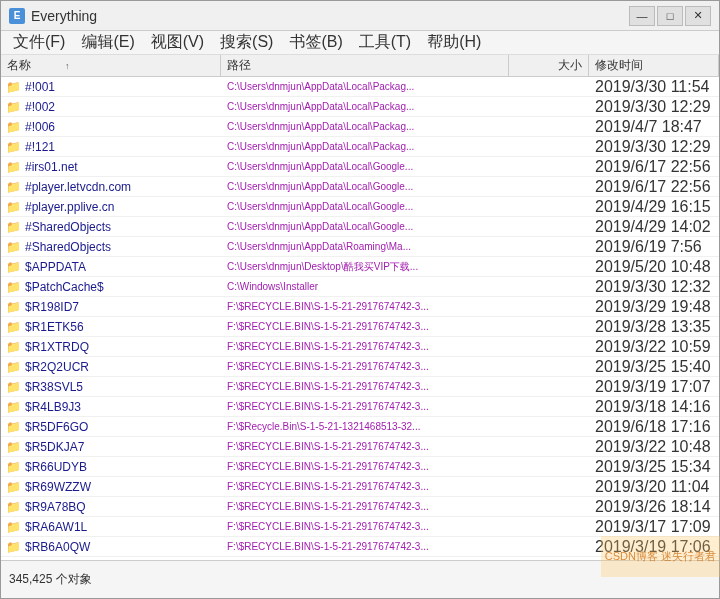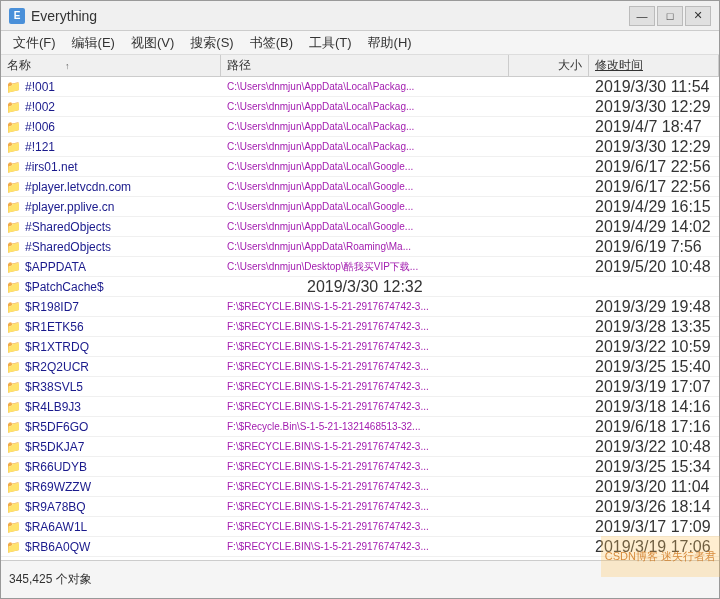--- a/index.html
+++ b/index.html
@@ -70,21 +70,21 @@
       background: #f5f5f5;
       height: 24px;
       display: flex;
       align-items: center;
       padding: 0 4px;
       border-bottom: 1px solid #ddd;
     }
     .menu-item {
       padding: 2px 8px;
       cursor: pointer;
-      font-size: 13px;
+      font-size: 16px;
       color: #333;
       height: 100%;
       display: flex;
       align-items: center;
     }
     .file-list-container {
       flex: 1;
       overflow: hidden;
       display: flex;
       flex-direction: column;
@@ -105,21 +105,21 @@
       padding: 0 6px;
       font-size: 12px;
       color: #333;
       border-right: 1px solid #ccc;
       cursor: pointer;
       white-space: nowrap;
     }
     .col-name { width: 220px; gap: 30px; }
     .col-path { flex: 1; }
     .col-size { width: 80px; text-align: right; justify-content: flex-end; }
-    .col-modified { width: 130px; text-decoration: underline; }
+    .col-modified { width: 130px; }
     .sort-arrow {
       margin-left: 4px;
       font-size: 9px;
       color: #666;
     }
     .list-body {
       flex: 1;
       overflow-y: scroll;
       overflow-x: hidden;
     }
@@ -344,20 +344,21 @@
     </div>
     <div class="row-path">C:\Users\dnmjun\Desktop\酷我买VIP下载...</div>
     <div class="row-size"></div>
     <div class="row-modified">2019/5/20 10:48</div>
   </div>
         <div class="list-row">
     <div class="row-name">
       <span class="row-icon folder-icon">📁</span>
       <span>$PatchCache$</span>
     </div>
+    <div class="row-path">C:\Windows\Installer</div>
     <div class="row-size"></div>
     <div class="row-modified">2019/3/30 12:32</div>
   </div>
         <div class="list-row">
     <div class="row-name">
       <span class="row-icon folder-icon">📁</span>
       <span>$R198ID7</span>
     </div>
     <div class="row-path">F:\$RECYCLE.BIN\S-1-5-21-2917674742-3...</div>
     <div class="row-size"></div>

